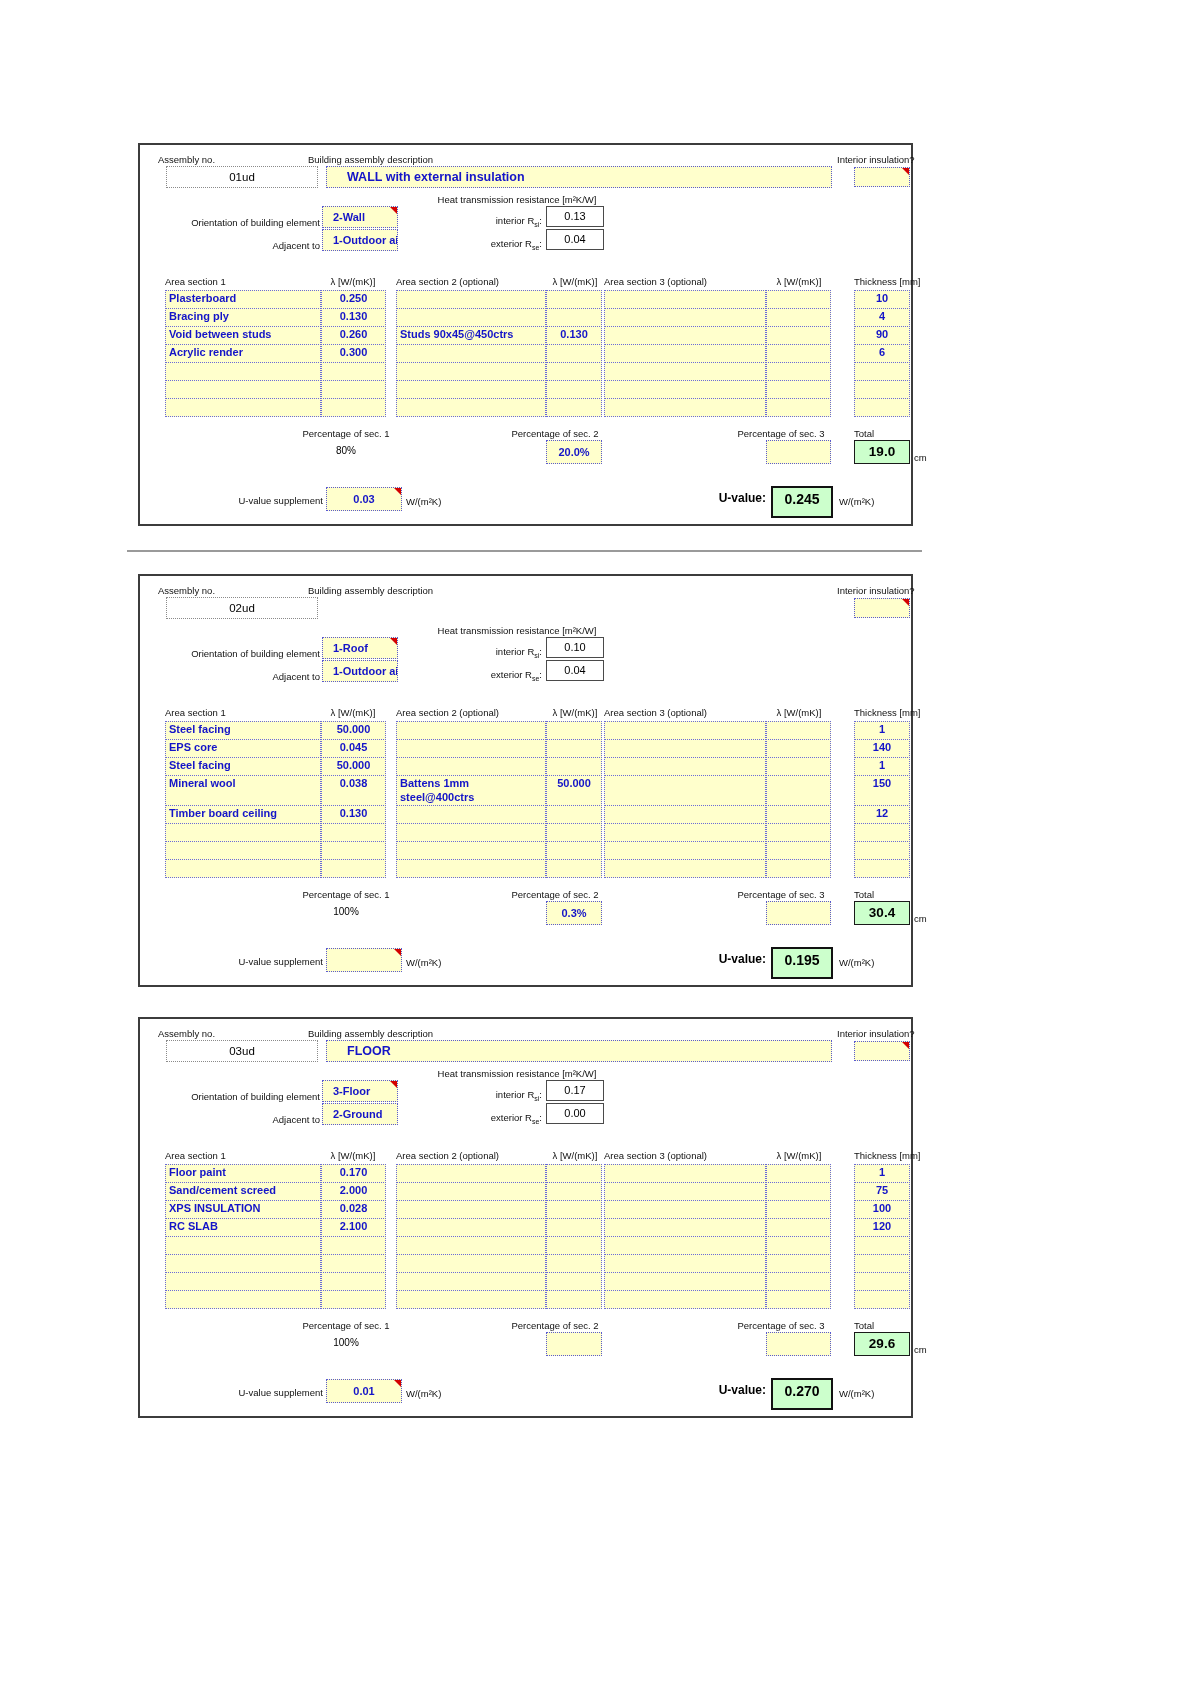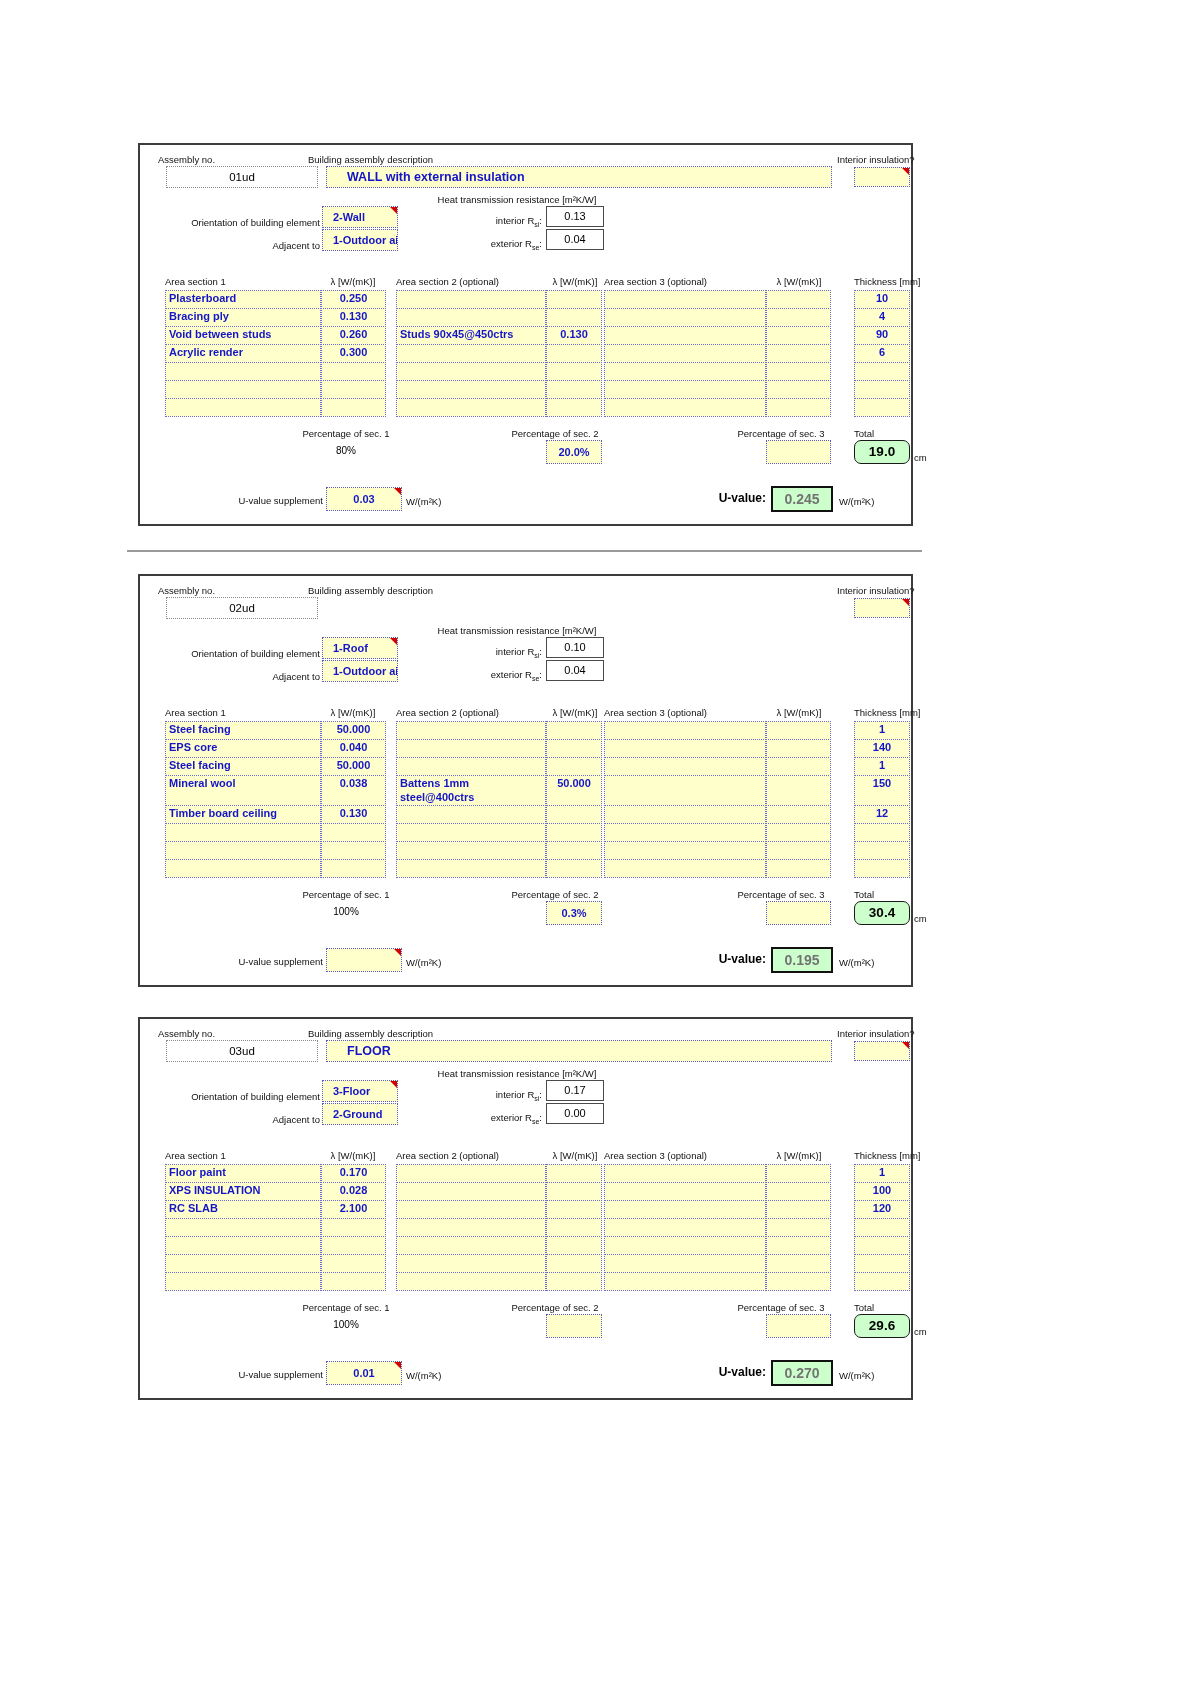--- a/index.html
+++ b/index.html
@@ -54,26 +54,26 @@
   .c-l1 { grid-column:3; text-align:center; }
   .c-m2 { grid-column:5; text-align:left; }
   .c-l2 { grid-column:6; text-align:center; }
   .c-m3 { grid-column:8; text-align:left; }
   .c-l3 { grid-column:9; text-align:center; }
   .c-t  { grid-column:11; text-align:center; }
 
   .pctval { position:absolute; left:106px; width:200px; text-align:center; top:5px; font-size:10px; color:#000; }
   .pbx2 { left:406px; width:56px; height:24px; line-height:22px; font-size:11px; text-align:center; top:0; }
   .pbx3 { left:626px; width:65px; height:24px; top:0; }
-  .totbox { left:714px; width:56px; height:24px; line-height:21px; font-size:13.5px; font-weight:bold; text-align:center; top:0; color:#000;border-radius:7px; }
+  .totbox { left:714px; width:56px; height:24px; line-height:21px; font-size:13.5px; font-weight:bold; text-align:center; top:0; color:#000; }
   .cm-lab { left:774px; bottom:3px; }
 
   .suppbox { left:186px; width:76px; height:24px; line-height:22px; font-size:11px; text-align:center; top:1px; }
   .ulab { position:absolute; left:500px; width:126px; text-align:right; font-size:12px; font-weight:bold; color:#000; top:5px; }
-  .ubox { left:631px; width:62px; height:26px; line-height:23px; font-size:14px; font-weight:bold; text-align:center; top:0; color:#737373; }
+  .ubox { left:631px; width:62px; height:32px; line-height:23px; font-size:14px; font-weight:bold; text-align:center; top:0; color:#000000; }
   .unit1 { left:266px; bottom:5px; }
   .unit2 { left:699px; bottom:5px; }
 </style>
 </head>
 <body>
 
 <div class="sheet">
     <div class="asm first">
 
     <div class="row r-lbl">
@@ -253,21 +253,21 @@
           <div class="tcell c-m1 val-blue">Steel facing</div>
           <div class="tcell c-l1 val-blue">50.000</div>
           <div class="tcell c-m2 val-blue"></div>
           <div class="tcell c-l2 val-blue"></div>
           <div class="tcell c-m3 val-blue"></div>
           <div class="tcell c-l3 val-blue"></div>
           <div class="tcell c-t val-blue">1</div>
         </div>
         <div class="trow">
           <div class="tcell c-m1 val-blue">EPS core</div>
-          <div class="tcell c-l1 val-blue">0.040</div>
+          <div class="tcell c-l1 val-blue">0.045</div>
           <div class="tcell c-m2 val-blue"></div>
           <div class="tcell c-l2 val-blue"></div>
           <div class="tcell c-m3 val-blue"></div>
           <div class="tcell c-l3 val-blue"></div>
           <div class="tcell c-t val-blue">140</div>
         </div>
         <div class="trow">
           <div class="tcell c-m1 val-blue">Steel facing</div>
           <div class="tcell c-l1 val-blue">50.000</div>
           <div class="tcell c-m2 val-blue"></div>
@@ -394,20 +394,29 @@
       <div class="trow">
           <div class="tcell c-m1 val-blue">Floor paint</div>
           <div class="tcell c-l1 val-blue">0.170</div>
           <div class="tcell c-m2 val-blue"></div>
           <div class="tcell c-l2 val-blue"></div>
           <div class="tcell c-m3 val-blue"></div>
           <div class="tcell c-l3 val-blue"></div>
           <div class="tcell c-t val-blue">1</div>
         </div>
         <div class="trow">
+          <div class="tcell c-m1 val-blue">Sand/cement screed</div>
+          <div class="tcell c-l1 val-blue">2.000</div>
+          <div class="tcell c-m2 val-blue"></div>
+          <div class="tcell c-l2 val-blue"></div>
+          <div class="tcell c-m3 val-blue"></div>
+          <div class="tcell c-l3 val-blue"></div>
+          <div class="tcell c-t val-blue">75</div>
+        </div>
+        <div class="trow">
           <div class="tcell c-m1 val-blue">XPS INSULATION</div>
           <div class="tcell c-l1 val-blue">0.028</div>
           <div class="tcell c-m2 val-blue"></div>
           <div class="tcell c-l2 val-blue"></div>
           <div class="tcell c-m3 val-blue"></div>
           <div class="tcell c-l3 val-blue"></div>
           <div class="tcell c-t val-blue">100</div>
         </div>
         <div class="trow">
           <div class="tcell c-m1 val-blue">RC SLAB</div>

